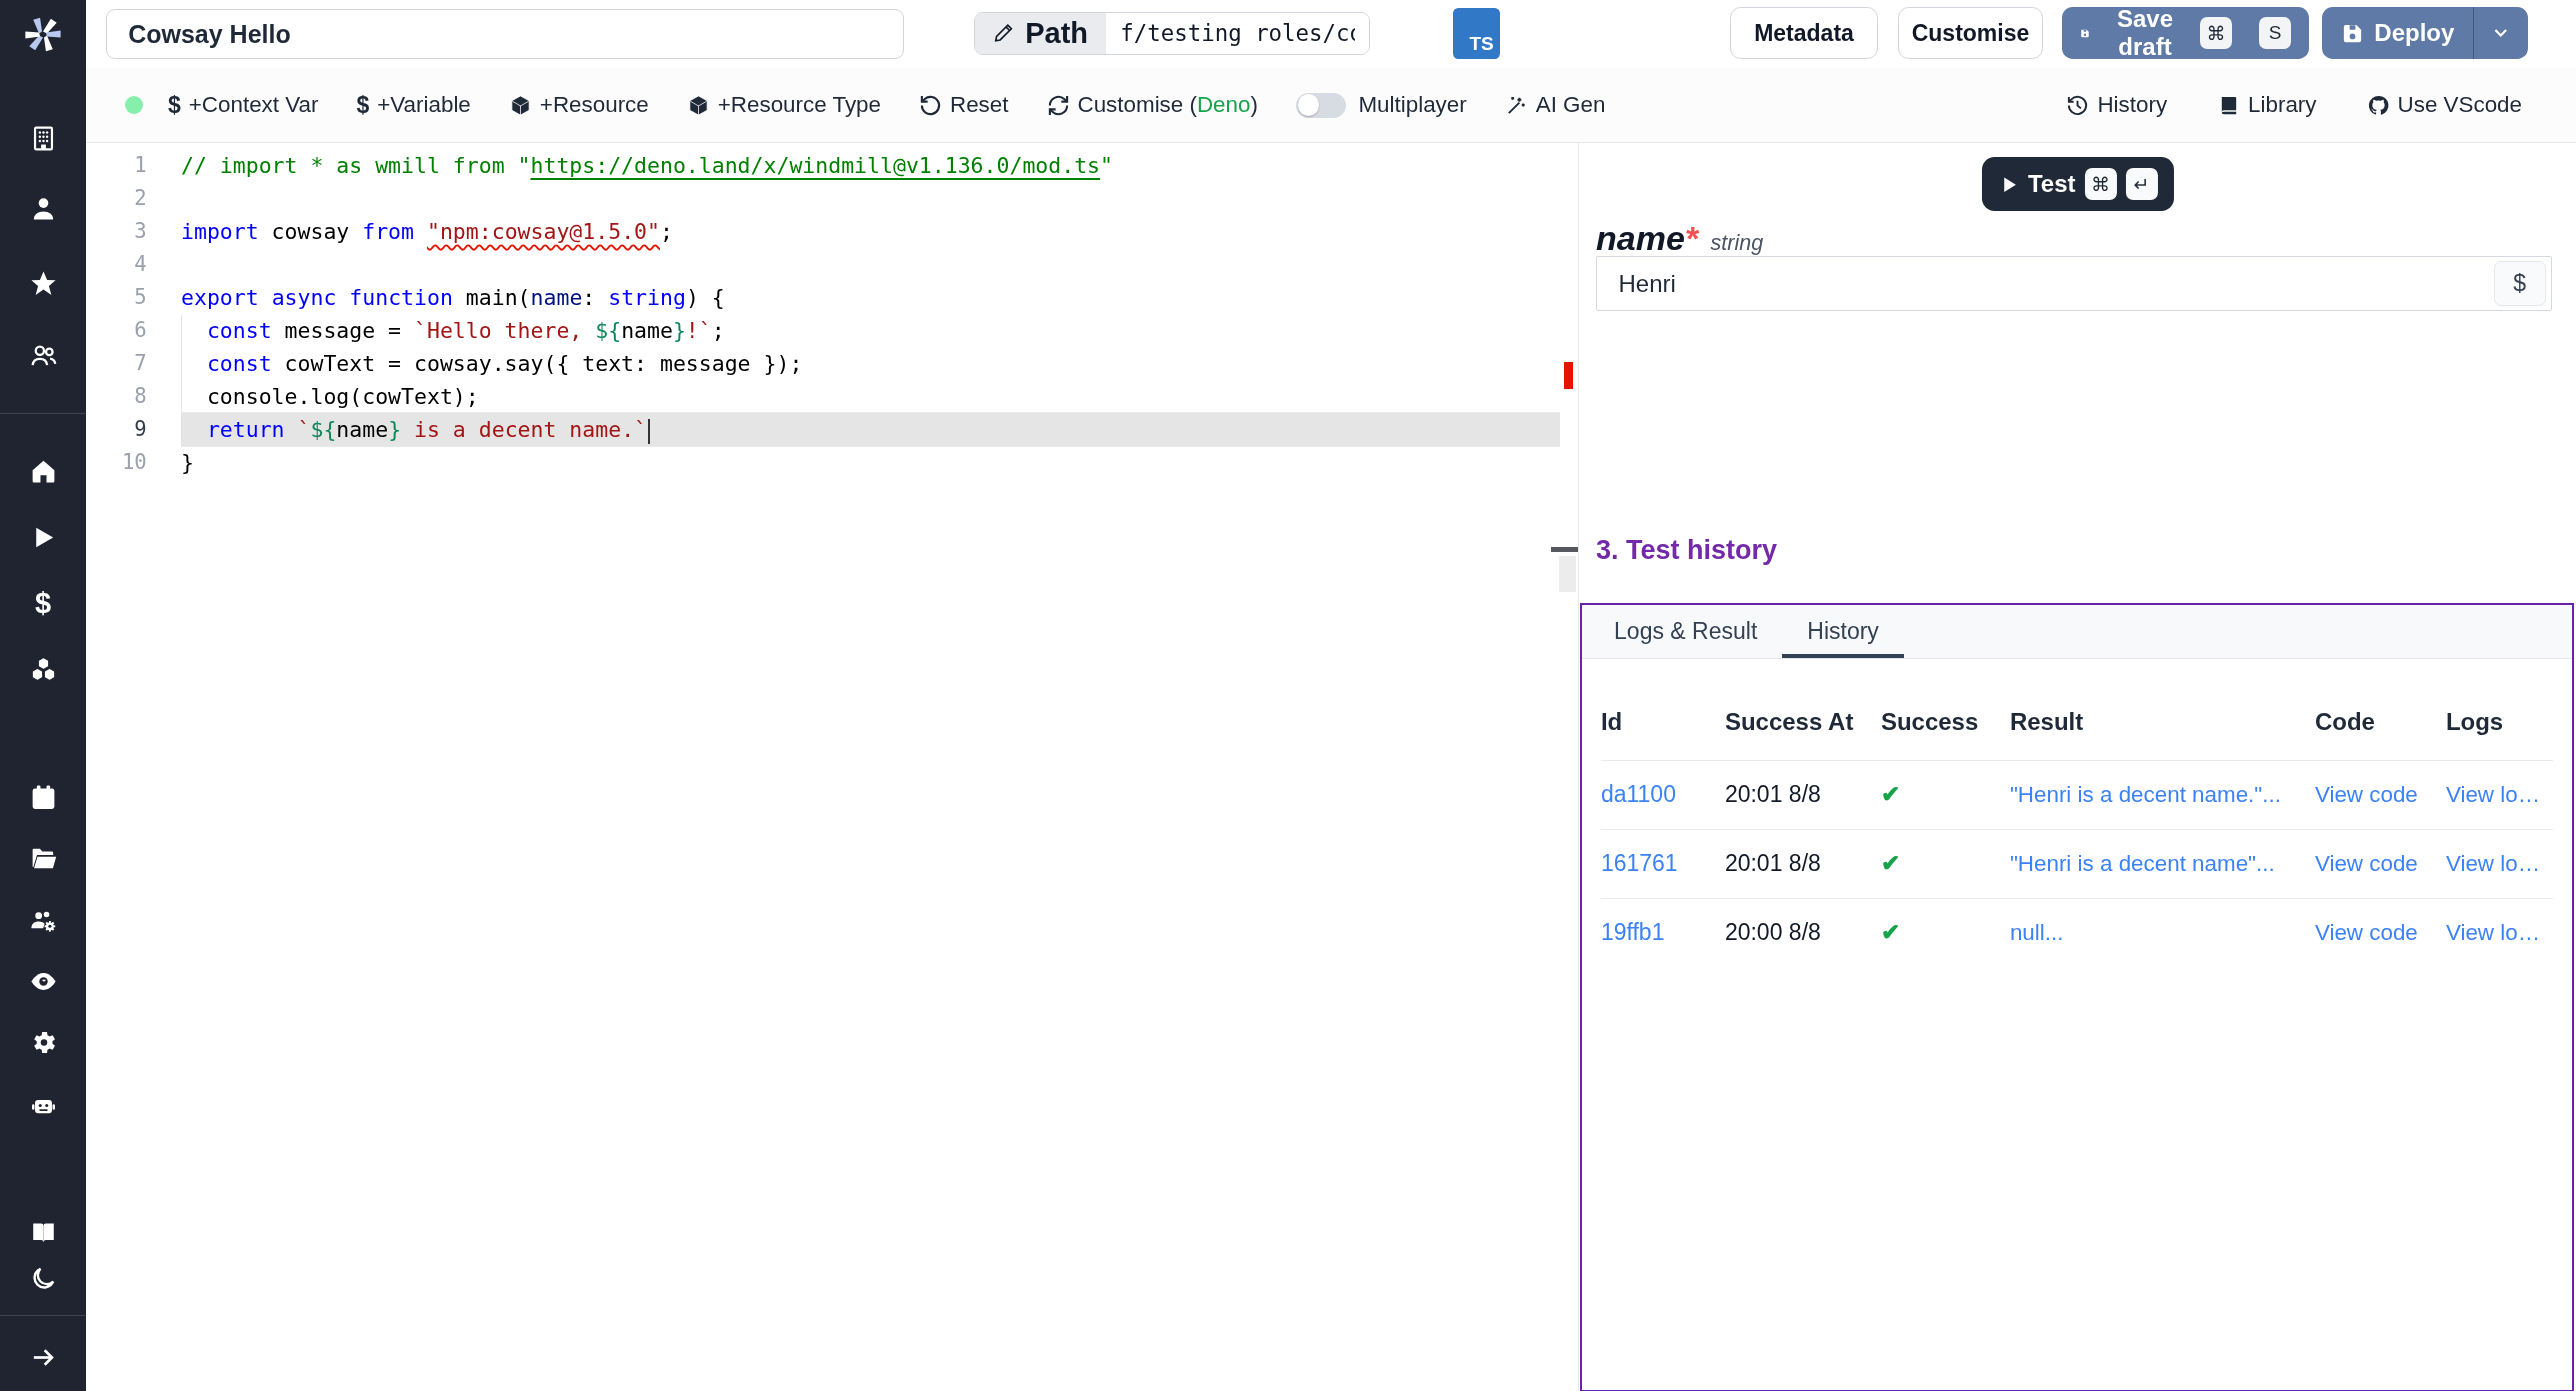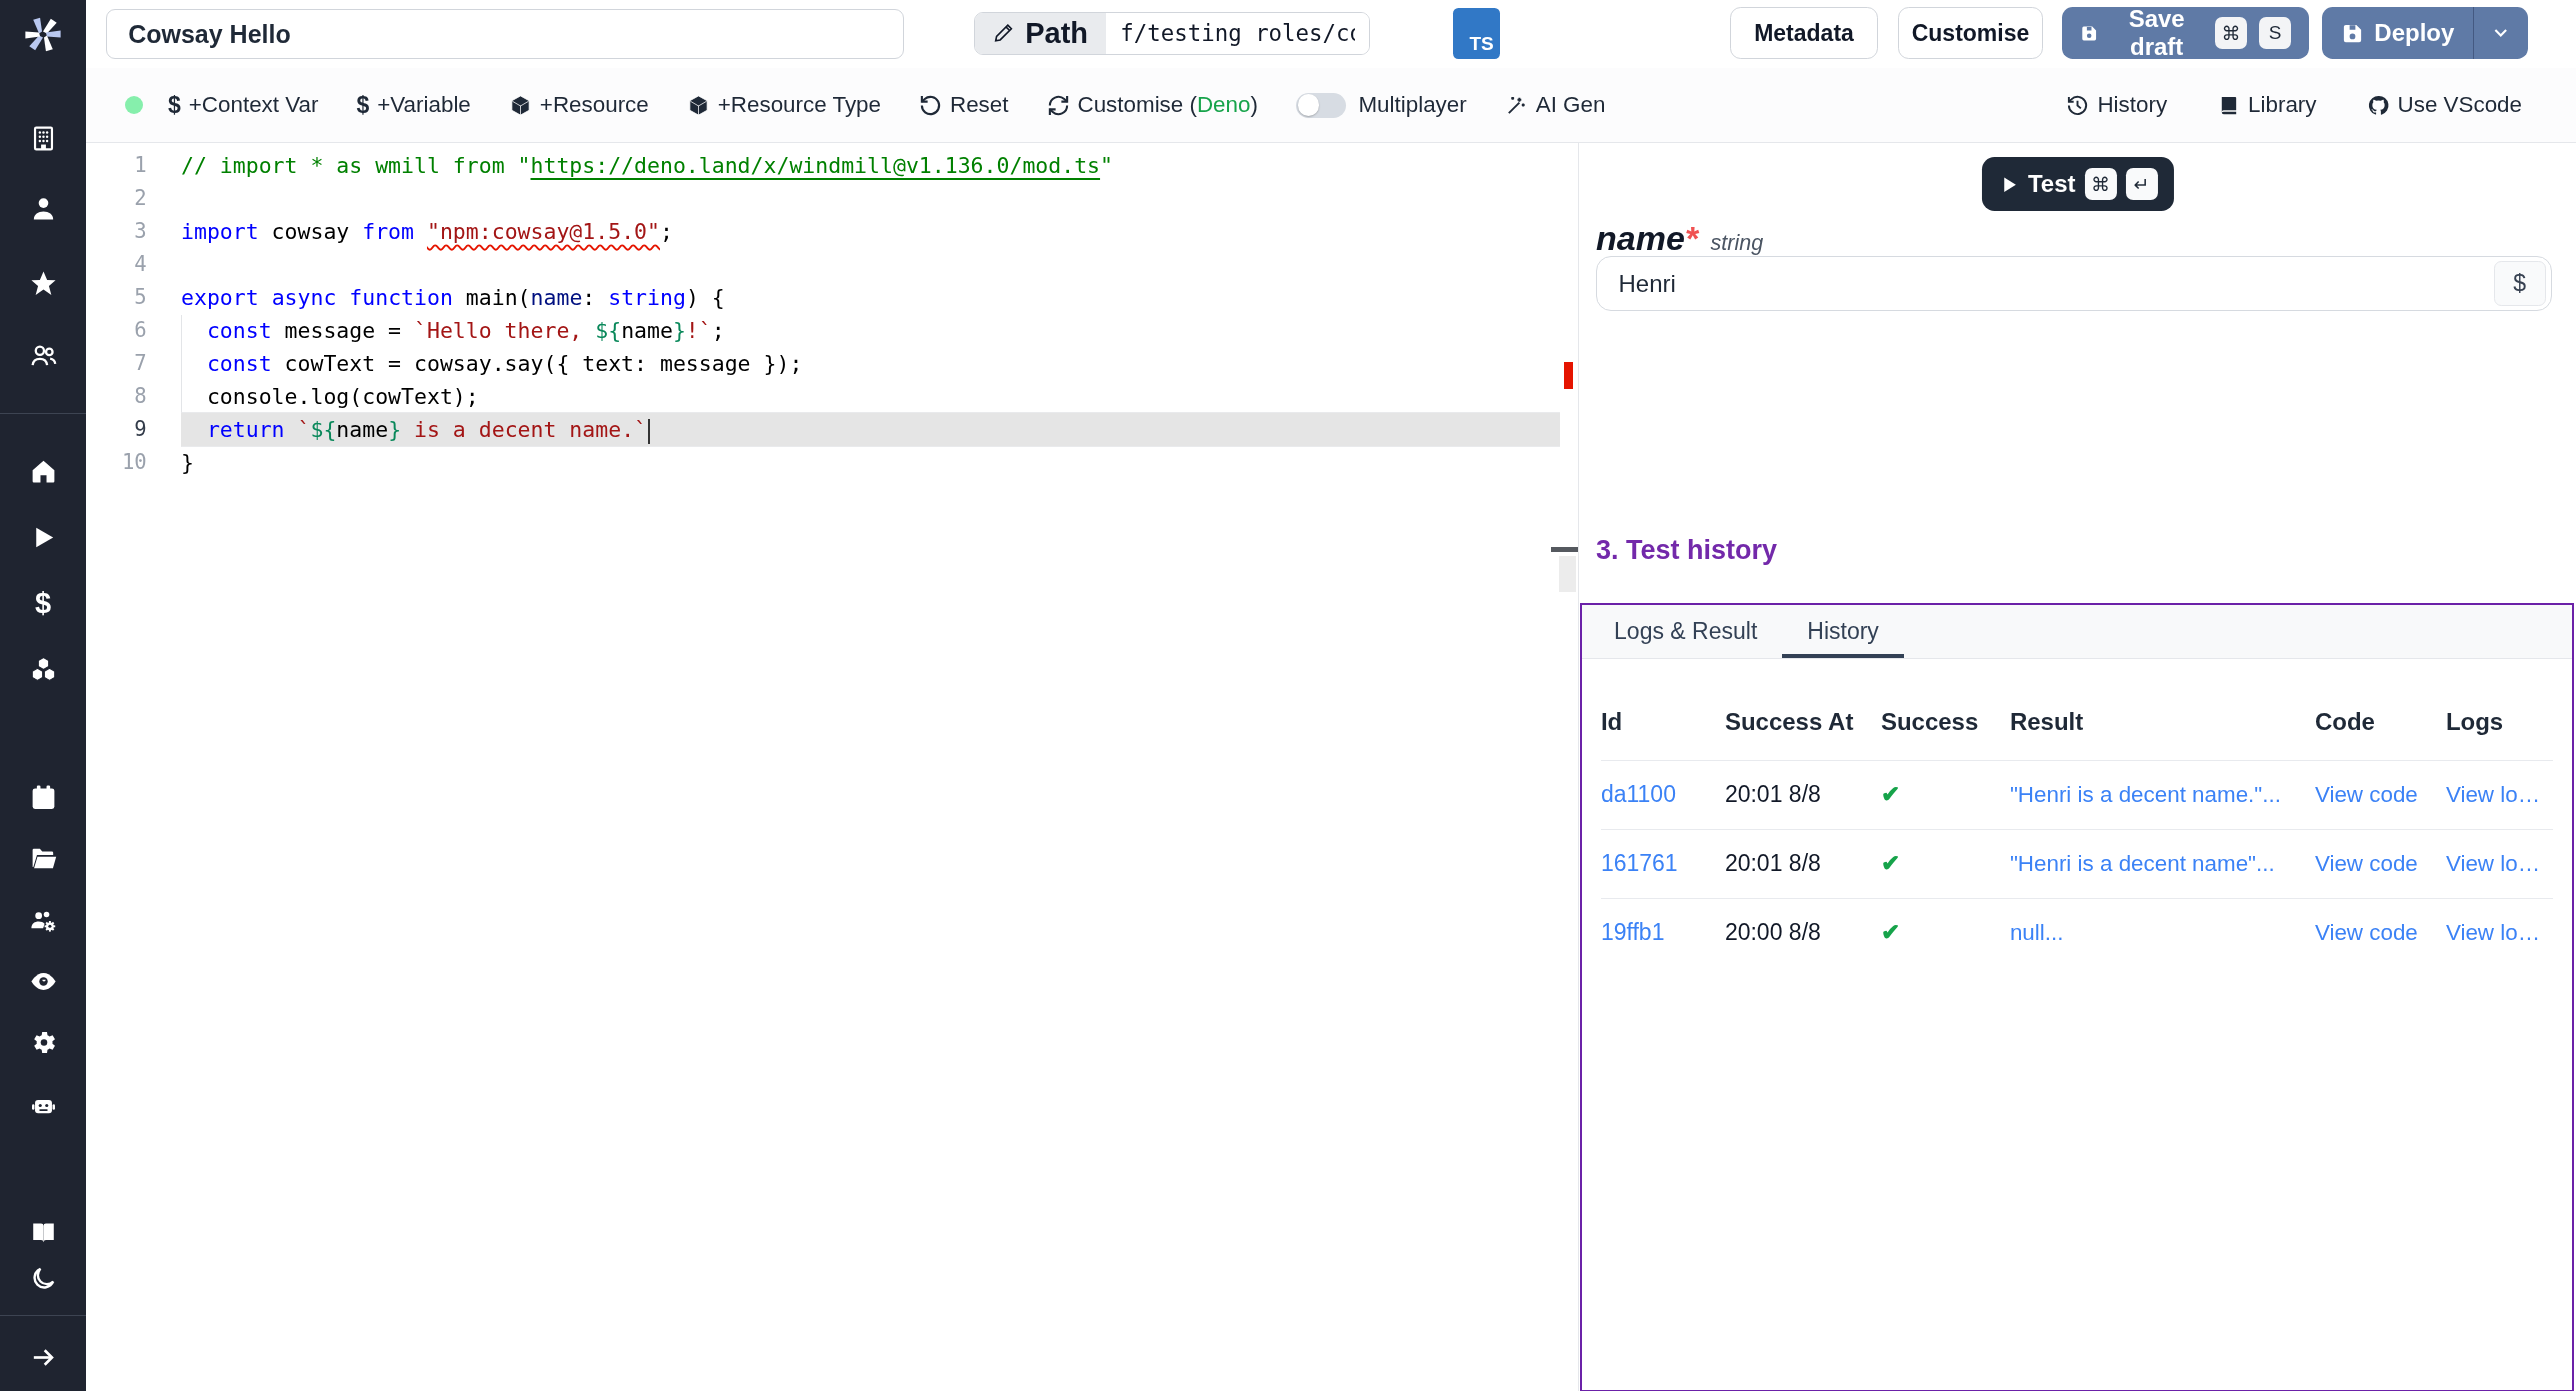--- a/index.html
+++ b/index.html
@@ -37,21 +37,21 @@
   .path-btn{display:flex;align-items:center;gap:10.7px;background:#e9ebee;padding:0 18px;font-size:29px;font-weight:700;color:#111827;cursor:pointer;}
   .path-btn svg{width:21.5px;height:21.5px;}
   .path-input{width:263px;border:none;outline:none;font-family:"DejaVu Sans Mono",monospace;font-size:22.4px;color:#111827;padding:0 14.3px;background:#fff;}
   .ts-badge{position:absolute;left:1367px;top:8px;width:47px;height:51px;background:var(--ts_badge);border-radius:5.4px;
     display:flex;align-items:flex-end;justify-content:flex-end;padding:3.6px 6.3px;color:#fff;font-size:19px;font-weight:800;}
   .tb-btn{position:absolute;top:7.2px;height:52px;border:0.9px solid #d1d5db;border-radius:10.7px;background:#fff;
     display:flex;align-items:center;justify-content:center;font-size:23px;font-weight:600;color:#111827;cursor:pointer;}
   .tb-btn.metadata{left:1644px;width:148px;}
   .tb-btn.customise{left:1812px;width:145px;}
   .blue-btn{position:absolute;top:7.2px;height:52px;border:none;border-radius:10.7px;background:var(--primary_button);
-    display:flex;align-items:center;gap:12px;color:#fff;font-size:24px;font-weight:700;cursor:pointer;padding:0 18px;}
+    display:flex;align-items:center;gap:27px;color:#fff;font-size:24px;font-weight:700;cursor:pointer;padding:0 18px;}
   .blue-btn.save{left:1976px;width:247px;}
   .deploy-wrap{position:absolute;left:2236px;top:7.2px;width:206px;height:52px;border-radius:10.7px;background:var(--primary_button);display:flex;}
   .deploy-main{flex:1;display:flex;align-items:center;justify-content:center;gap:10.7px;color:#fff;font-size:24px;font-weight:700;cursor:pointer;}
   .deploy-caret{width:55px;display:flex;align-items:center;justify-content:center;border-left:0.9px solid rgba(20,30,60,.35);cursor:pointer;}
   .kbd{min-width:32px;height:32px;padding:0 5.4px;border-radius:7.2px;background:#f3f4f6;color:#1f2937;
     display:flex;align-items:center;justify-content:center;font-size:19px;font-weight:500;}
   .icon-save{width:23px;height:23px;}
 
   
   .toolbar{position:absolute;left:86px;top:68px;width:2490px;height:75px;background:#fcfcfd;border-bottom:0.9px solid #e5e7eb;
@@ -93,21 +93,21 @@
   
   .panel{position:relative;flex:1;background:#fff;border-left:0.9px solid #e5e7eb;}
   .test-btn{position:absolute;top:14.3px;left:50%;transform:translateX(-50%);height:54px;background:var(--test_button_dark);
     border-radius:12.5px;display:flex;align-items:center;gap:9px;padding:0 16px;color:#fff;font-size:24px;font-weight:700;cursor:pointer;}
   .test-btn svg{width:21.5px;height:21.5px;}
   .test-btn .kbd{background:#f9fafb;}
   .field-label{position:absolute;left:17px;top:76px;display:flex;align-items:baseline;gap:12.5px;}
   .field-name{font-size:34px;font-weight:800;color:#111827;font-style:italic;}
   .req-star{color:#f05252;font-weight:800;}
   .field-type{font-size:21.5px;font-style:italic;color:#4b5563;}
-  .input-row{position:absolute;left:17px;right:24px;top:113px;height:55px;border:0.9px solid #d6dae0;border-radius:15px;
+  .input-row{position:absolute;left:17px;right:24px;top:113px;height:55px;border:0.9px solid #d6dae0;border-radius:2px;
     display:flex;align-items:center;background:#fff;}
   .input-row input{flex:1;border:none;outline:none;font-size:24px;color:#1f2937;padding:0 21.5px;font-family:"Liberation Sans",sans-serif;background:transparent;}
   .dollar-btn{width:52px;height:45px;margin-right:5.4px;border:0.9px solid #e5e7eb;border-radius:7.2px;background:#f9fafb;
     display:flex;align-items:center;justify-content:center;font-size:23px;color:#374151;cursor:pointer;}
   .section-title{position:absolute;left:17px;top:392px;font-size:27px;font-weight:800;color:var(--section_purple);}
   .history-box{position:absolute;left:0.9px;right:1.8px;top:460px;bottom:0;border:2.7px solid var(--panel_border_purple);background:#fff;}
   .tabbar{height:54px;background:#f8f9fa;border-bottom:0.9px solid #e5e7eb;display:flex;padding-left:7.2px;}
   .tab{padding:4.5px 25px 0;display:flex;align-items:center;font-size:23px;color:#334155;border-bottom:4.5px solid transparent;cursor:pointer;}
   .tab.active{border-bottom-color:#334155;font-weight:500;}
   .htable{padding:45px 19px 0;}

